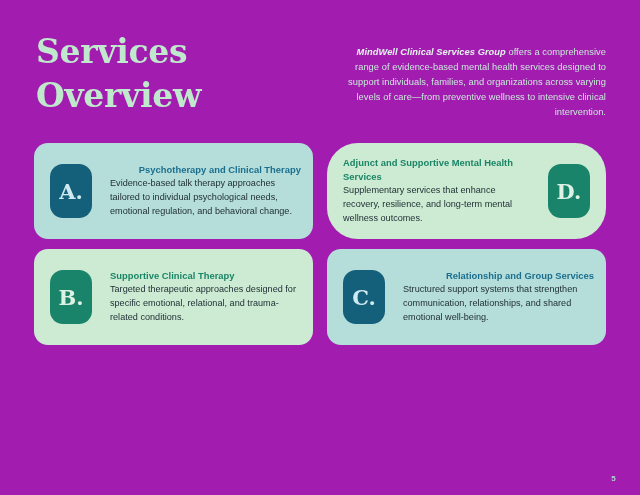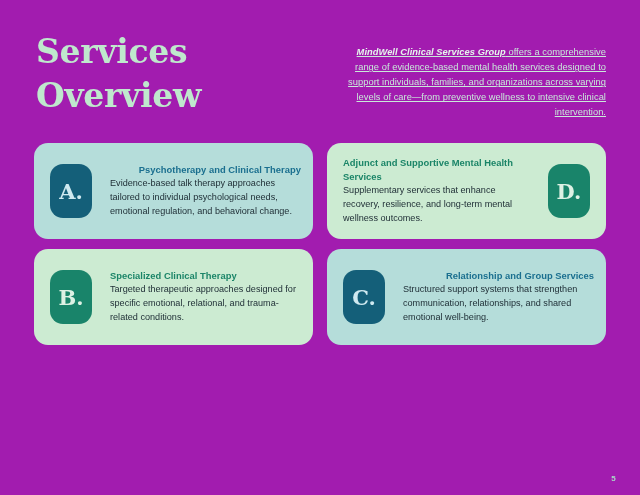--- a/index.html
+++ b/index.html
@@ -50,21 +50,20 @@
   .intro {
     position: absolute;
     right: 34px;
     top: 36px;
     width: 272px;
     text-align: right;
     font-size: 9.3px;
     line-height: 1.62;
     color: #c9e9da;
     letter-spacing: 0.05px;
-    text-decoration: underline;
   }
   .intro b {
     font-weight: 700;
     font-style: italic;
     color: #e6f5ec;
   }
 
   
   .grid {
     position: absolute;
@@ -85,21 +84,21 @@
     display: flex;
     align-items: center;
     overflow: hidden;
   }
   .card.blue  { background: #b5ddda; }
   .card.green { background: #ccebd2; }
 
   
   .card.badge-left  { flex-direction: row; padding: 0 12px 0 16px; }
   
-  .card.badge-right { flex-direction: row; padding: 0 16px 0 16px; }
+  .card.badge-right { flex-direction: row; padding: 0 16px 0 16px; border-radius: 31px; }
 
   .badge {
     flex: 0 0 auto;
     width: 42px;
     height: 54px;
     border-radius: 13px;
     display: flex;
     align-items: center;
     justify-content: center;
     font-family: "DejaVu Serif", "Liberation Serif", serif;
@@ -175,21 +174,21 @@
       <div class="card-body">
         <p class="card-heading">Adjunct and Supportive Mental Health Services</p>
         <p class="card-text">Supplementary services that enhance recovery, resilience, and long-term mental wellness outcomes.</p>
       </div>
       <div class="badge dark-green">D.</div>
     </div>
 
     <div class="card green badge-left">
       <div class="badge dark-green">B.</div>
       <div class="card-body">
-        <p class="card-heading">Specialized Clinical Therapy</p>
+        <p class="card-heading">Supportive Clinical Therapy</p>
         <p class="card-text">Targeted therapeutic approaches designed for specific emotional, relational, and trauma-related conditions.</p>
       </div>
     </div>
 
 
     <div class="card blue badge-left">
       <div class="badge dark-blue">C.</div>
       <div class="card-body">
         <p class="card-heading">Relationship and Group Services</p>
         <p class="card-text">Structured support systems that strengthen communication, relationships, and shared emotional well-being.</p>

